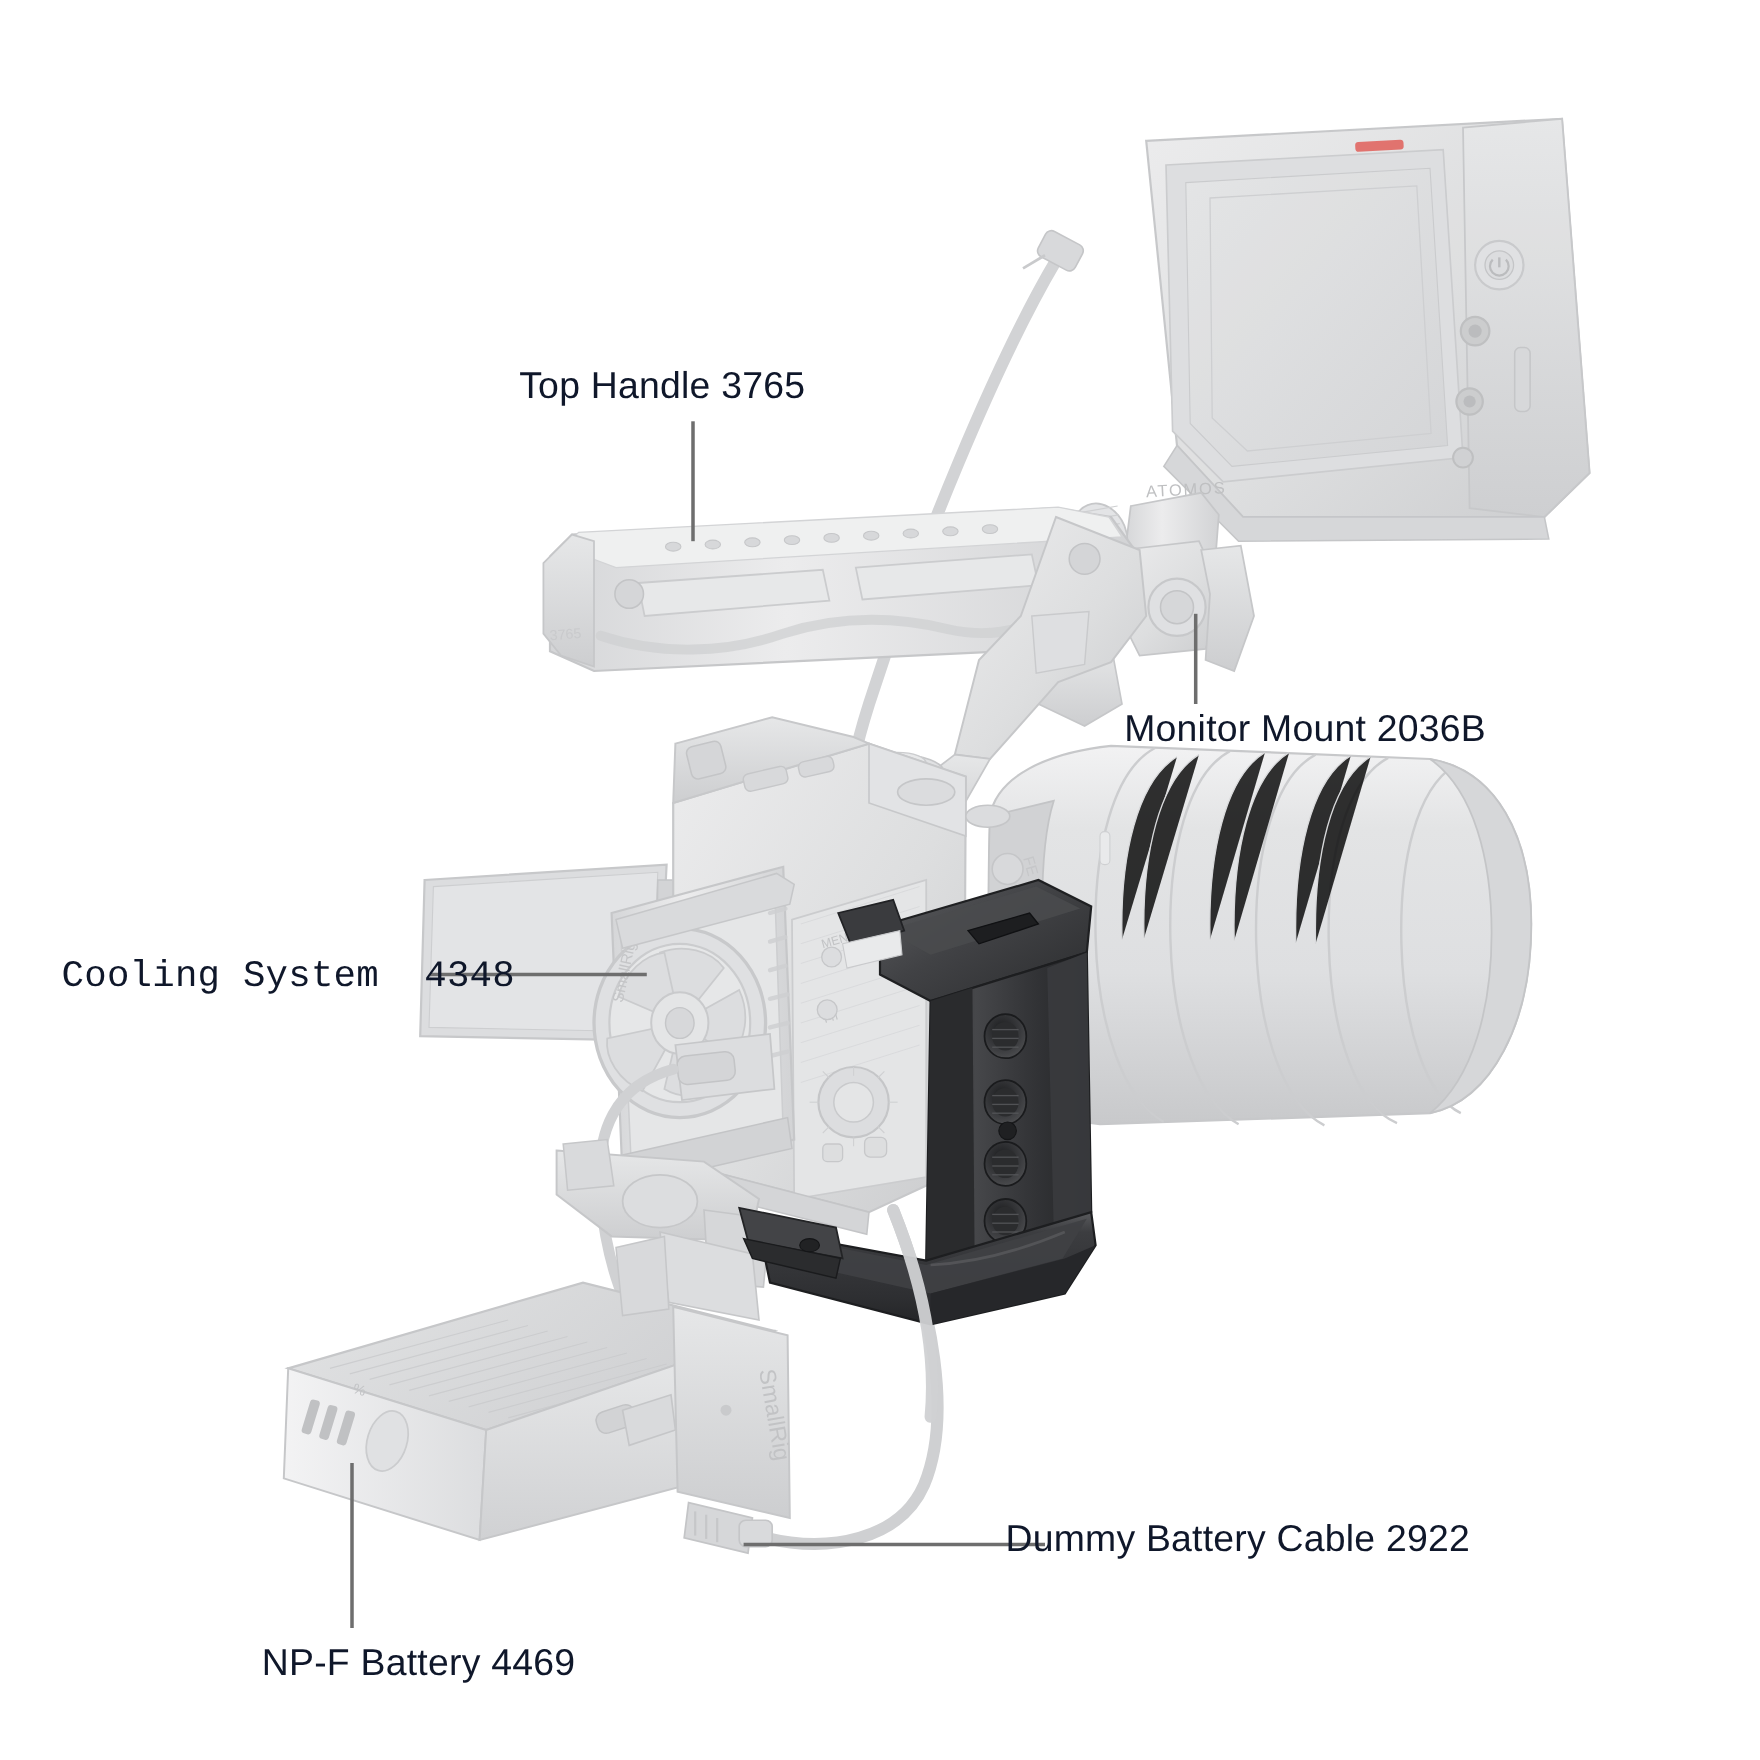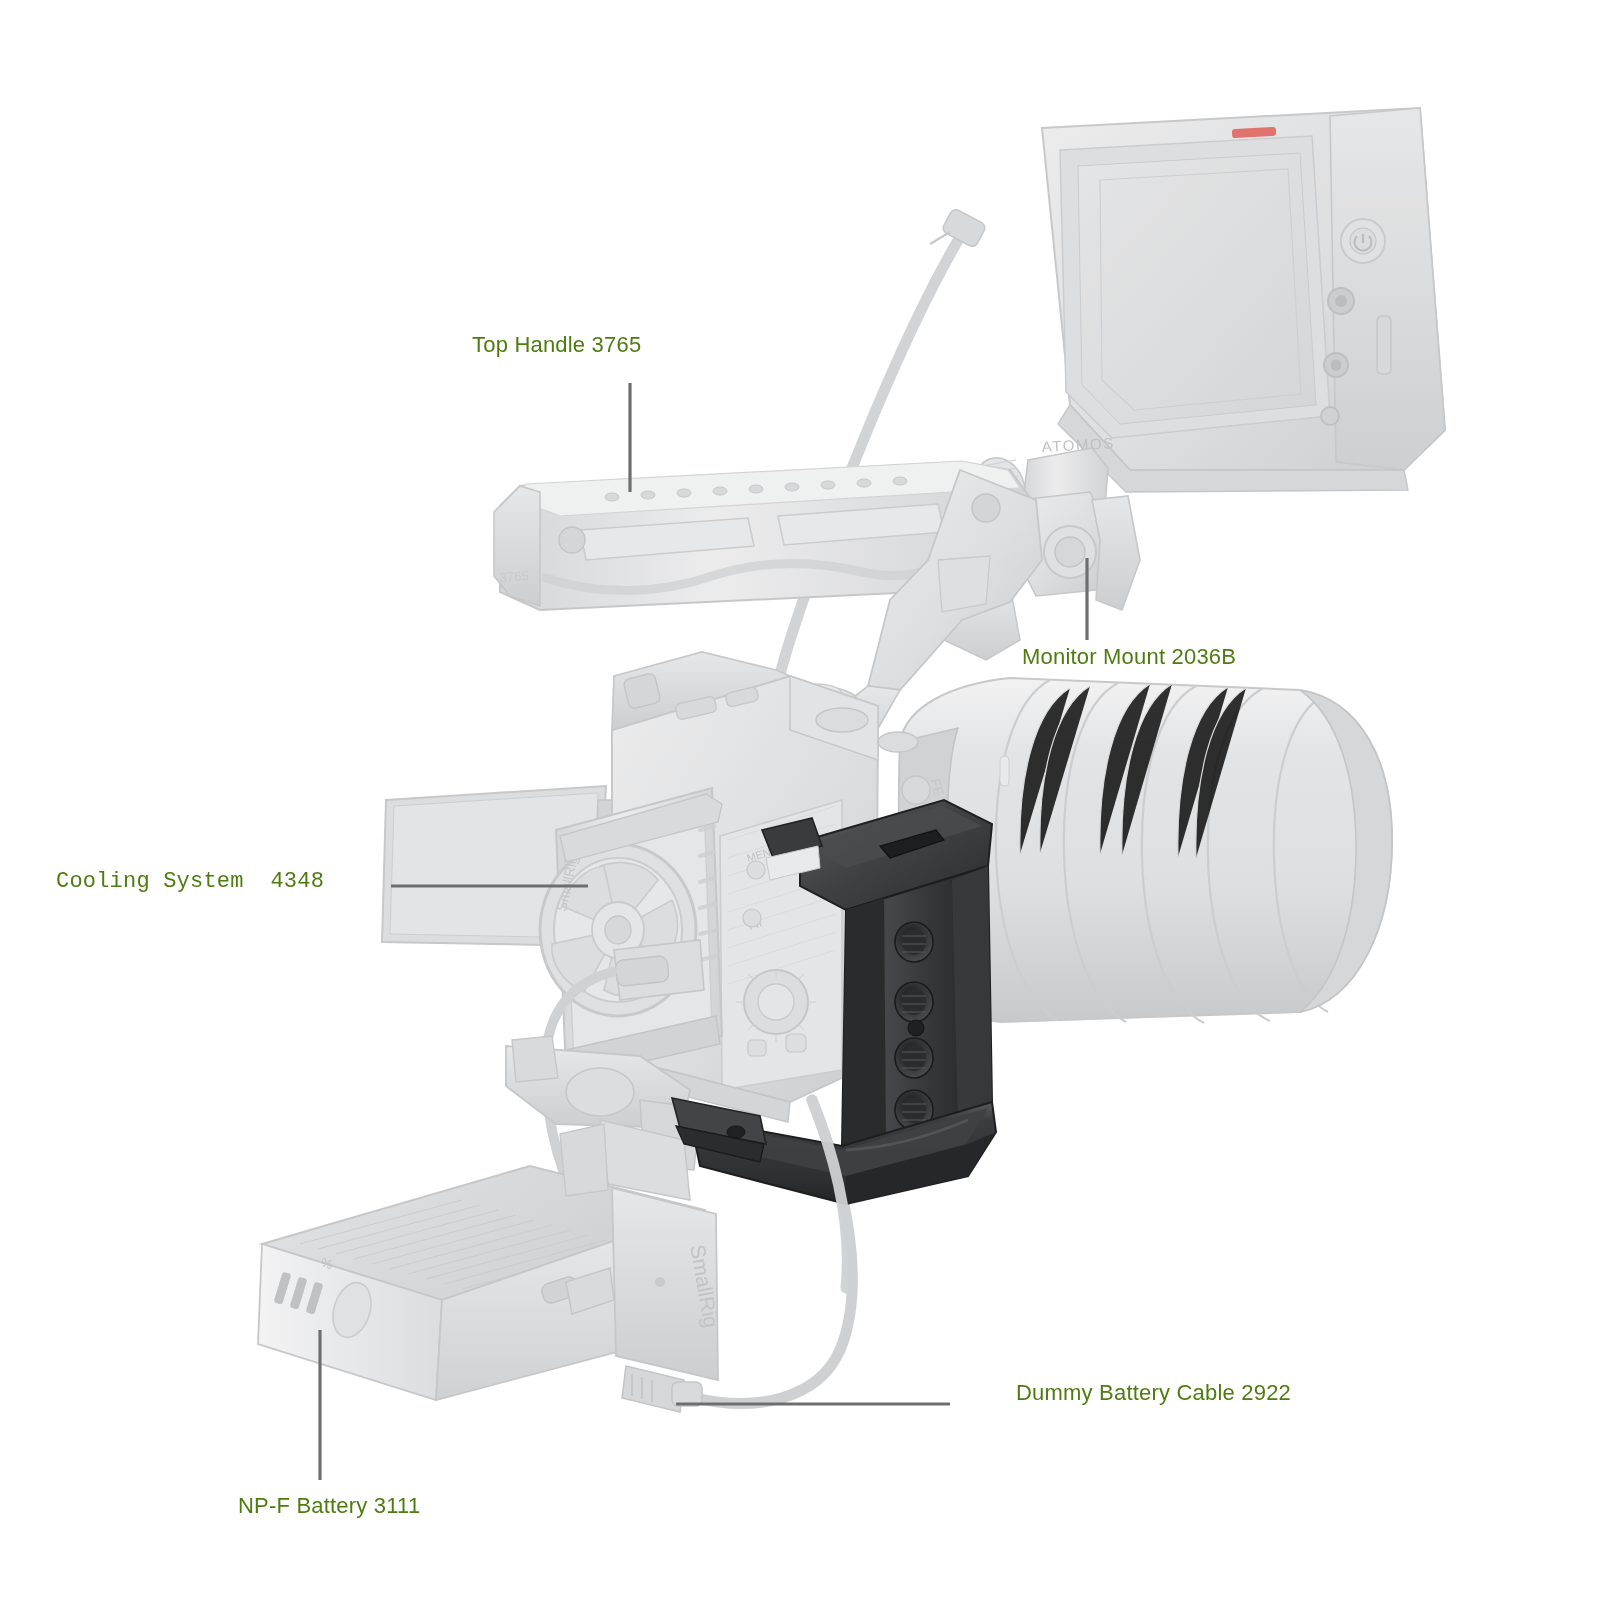--- a/index.html
+++ b/index.html
@@ -19,31 +19,31 @@
     overflow: hidden;
   }
   #art {
     position: absolute;
     left: 0; top: 0;
     width: 1600px;
     height: 1600px;
   }
   .callout-label {
     position: absolute;
-    color: #4d7c0f;
-    font-size: 22px;
+    color: #0f172a;
+    font-size: 34px;
     font-weight: 400;
     letter-spacing: 0.2px;
     white-space: pre;
     line-height: 1.1;
   }
   .lbl-top-handle   { left: 472px; top: 333px; }
   .lbl-monitor      { left: 1022px; top: 645px; }
   .lbl-cooling      { left: 56px;  top: 870px; font-family: Liberation Mono, monospace; }
-  .lbl-dummy        { left: 1016px; top: 1381px; }
+  .lbl-dummy        { left: 914px; top: 1381px; }
   .lbl-npf          { left: 238px; top: 1494px; }
 </style>
 </head>
 <body>
 
 <div id="stage">
 
   <svg id="art" viewBox="0 0 1600 1600" xmlns="http://www.w3.org/2000/svg">
     <defs>
       <linearGradient id="gGhostA" x1="0" y1="0" x2="1" y2="1">
@@ -512,15 +512,15 @@
   </svg>
 
   <div class="callout-label lbl-top-handle">Top Handle 3765</div>
 
   <div class="callout-label lbl-monitor">Monitor Mount 2036B</div>
 
   <div class="callout-label lbl-cooling">Cooling System  4348</div>
 
   <div class="callout-label lbl-dummy">Dummy Battery Cable 2922</div>
 
-  <div class="callout-label lbl-npf">NP-F Battery 3111</div>
+  <div class="callout-label lbl-npf">NP-F Battery 4469</div>
 
 </div>
 
 </body></html>

